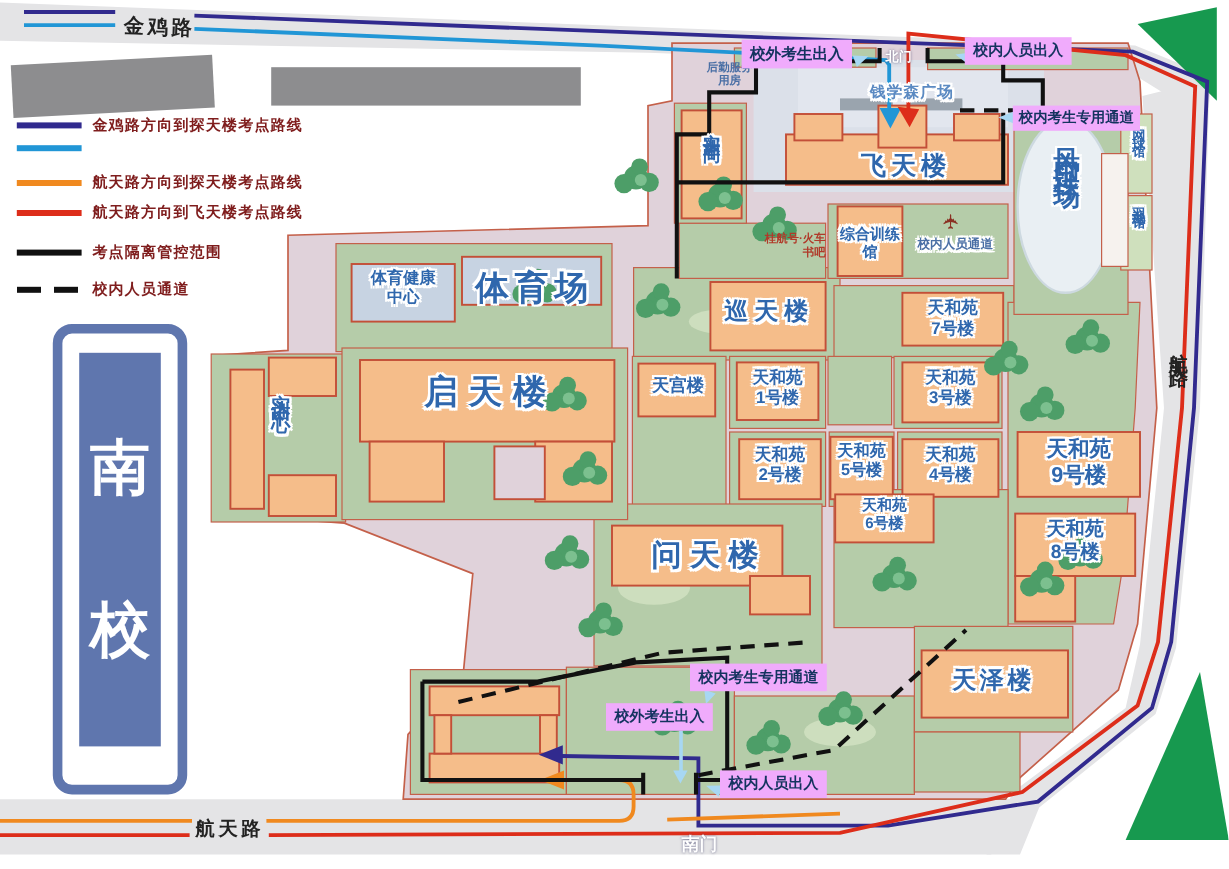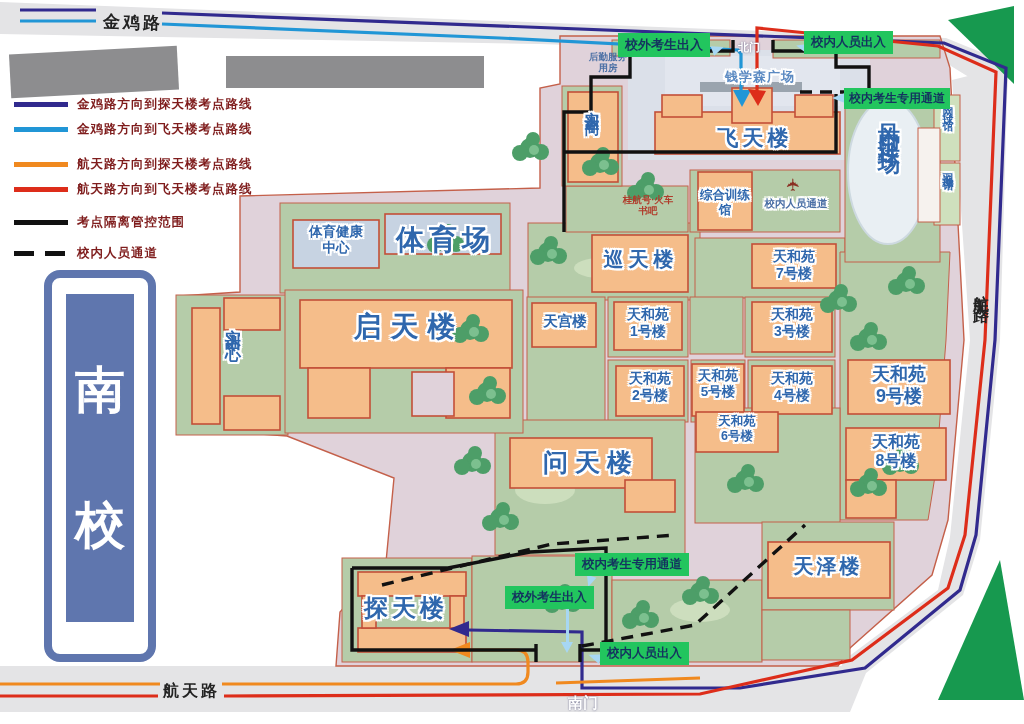--- a/index.html
+++ b/index.html
@@ -5,21 +5,21 @@
   html,body{margin:0;padding:0;background:#fff;font-family:"Liberation Sans",sans-serif;}
   #map{position:relative;width:1024px;height:724px;background:#fff;overflow:hidden;}
   #base{position:absolute;left:0;top:0;}
   .abs{position:absolute;}
   
   .bl{position:absolute;color:#2f67ad;font-weight:bold;text-align:center;white-space:nowrap;
       text-shadow:-2px -2px 0 #fff,2px -2px 0 #fff,-2px 2px 0 #fff,2px 2px 0 #fff,0 2px 0 #fff,0 -2px 0 #fff,2px 0 0 #fff,-2px 0 0 #fff;}
   .bl2{line-height:1.2;}
   .vt{writing-mode:vertical-rl;text-orientation:upright;}
   
-  .tag{position:absolute;background:#22c55e;color:#14335f;font-weight:bold;font-size:13px;
+  .tag{position:absolute;background:#f0abfc;color:#14335f;font-weight:bold;font-size:13px;
        padding:3px 7px;white-space:nowrap;z-index:30;}
   .tri{position:absolute;width:0;height:0;z-index:29;}
   
   #legend{position:absolute;left:14px;top:96px;z-index:20;}
   .lrow{display:flex;align-items:center;gap:9px;margin-bottom:7px;}
   .sw{width:54px;height:5px;flex:0 0 54px;}
   .sw.dashed{background:repeating-linear-gradient(90deg,#111 0 20px,transparent 20px 31px) !important;}
   .ltext{font-size:12.5px;font-weight:bold;color:#7f1d1d;letter-spacing:1px;}
   
   .road-label{position:absolute;font-weight:bold;color:#222;z-index:12;}
@@ -192,21 +192,20 @@
   </g>
 </svg>
 
 <div id="legend">
   <div class="lrow" style="margin-bottom:8px">
     <div class="sw" style="background:#312a8e"></div>
     <div class="ltext">金鸡路方向到探天楼考点路线</div>
   </div>
   <div class="lrow" style="margin-bottom:18px">
     <div class="sw" style="background:#2196d6"></div>
-    <div class="ltext">金鸡路方向到飞天楼考点路线</div>
   </div>
   <div class="lrow" style="margin-bottom:8px">
     <div class="sw" style="background:#f0891f"></div>
     <div class="ltext">航天路方向到探天楼考点路线</div>
   </div>
   <div class="lrow" style="margin-bottom:16px">
     <div class="sw" style="background:#dd2d1a"></div>
     <div class="ltext">航天路方向到飞天楼考点路线</div>
   </div>
   <div class="lrow" style="margin-bottom:14px">
@@ -247,21 +246,21 @@
 <div class="tag" style="left:600px;top:642px;font-size:12.5px;">校内人员出入</div>
 <div class="tri" style="left:588px;top:652px;border-right:13px solid #a7d7f3;border-top:5px solid transparent;border-bottom:5px solid transparent;transform:rotate(20deg)"></div>
 
 <div class="bl" style="left:710px;top:68px;width:100px;font-size:13px;letter-spacing:1px;color:#5b8ac2;">钱学森广场</div>
 <div class="bl" style="left:756px;top:197px;width:80px;font-size:10.5px;color:#4a6fa5;">校内人员通道</div>
 <div class="abs" style="left:786px;top:174px;font-size:17px;color:#8a2f22;transform:rotate(-90deg);z-index:18;">✈</div>
 <div class="small-note" style="left:578px;top:51px;width:60px;font-size:9.5px;color:#4a6fa5;">
   <div>后勤服务</div>
   <div>用房</div>
 </div>
-<div class="small-note" style="left:608px;top:194px;width:80px;font-size:9.5px;color:#b03a2a;">
+<div class="small-note" style="left:608px;top:194px;width:80px;font-size:9.5px;color:#b03a2a;text-align:right;">
   <div>桂航号·火车</div>
   <div>书吧</div>
 </div>
 
 <div class="bl" style="left:705px;top:124px;width:100px;font-size:21px;letter-spacing:4px;">飞天楼</div>
 <div class="bl" style="left:598px;top:246px;width:86px;font-size:20px;letter-spacing:5px;">巡天楼</div>
 <div class="bl" style="left:396px;top:221px;width:96px;font-size:28px;letter-spacing:5px;">体育场</div>
 <div class="bl bl2" style="left:296px;top:224px;width:80px;font-size:13.5px;">
   <div>体育健康</div>
   <div>中心</div>
@@ -300,21 +299,20 @@
 </div>
 <div class="bl bl2" style="left:700px;top:414px;width:74px;font-size:12.5px;">
   <div>天和苑</div>
   <div>6号楼</div>
 </div>
 <div class="bl bl2" style="left:846px;top:432px;width:100px;font-size:16px;">
   <div>天和苑</div>
   <div>8号楼</div>
 </div>
 <div class="bl" style="left:528px;top:446px;width:126px;font-size:25px;letter-spacing:7px;">问天楼</div>
-<div class="bl" style="left:350px;top:592px;width:112px;font-size:24px;letter-spacing:4px;">探天楼</div>
 <div class="bl" style="left:772px;top:553px;width:112px;font-size:20px;letter-spacing:3px;">天泽楼</div>
 <div class="bl bl2" style="left:692px;top:188px;width:66px;font-size:12.5px;">
   <div>综合训练</div>
   <div>馆</div>
 </div>
 <div class="bl vt" style="left:874px;top:106px;font-size:22px;letter-spacing:7px;">风雨足球场</div>
 <div class="bl vt" style="left:940px;top:99px;font-size:11px;letter-spacing:6px;">网球馆</div>
 <div class="bl vt" style="left:940px;top:164px;font-size:11px;letter-spacing:2px;">羽毛球馆</div>
 
 </div>

